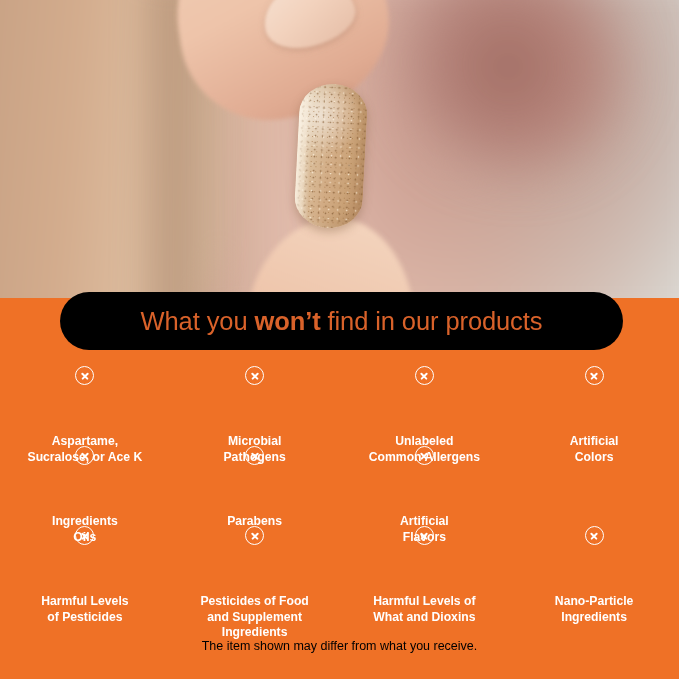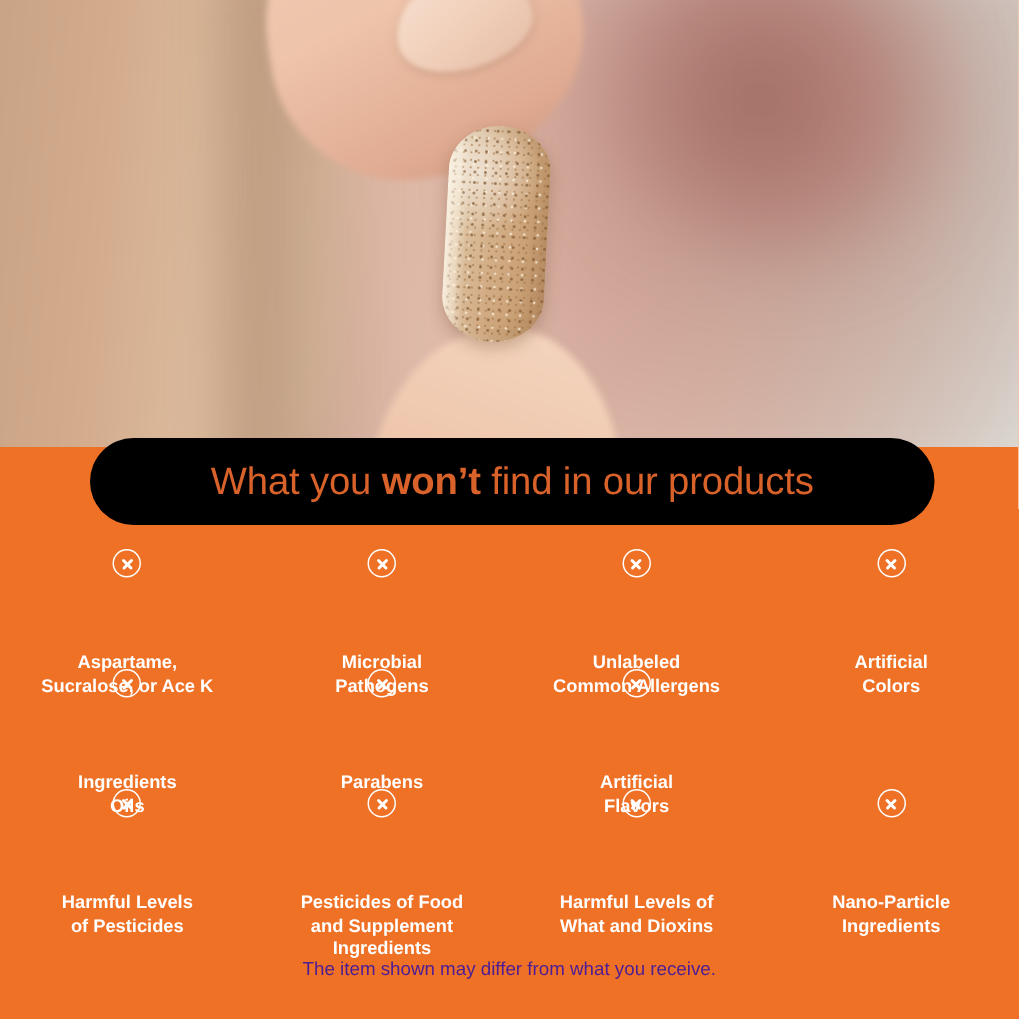--- a/index.html
+++ b/index.html
@@ -223,21 +223,21 @@
   }
 
   
   .disclaimer {
     position: absolute;
     left: 0;
     top: 639px;
     width: 679px;
     text-align: center;
     font-size: 12.5px;
-    color: #4c1d95;
+    color: #000000;
     font-weight: 400;
   }
 </style>
 </head>
 <body>
 
 <div id="page">
 
   <div class="photo">
     <div class="photo-bg"></div>

